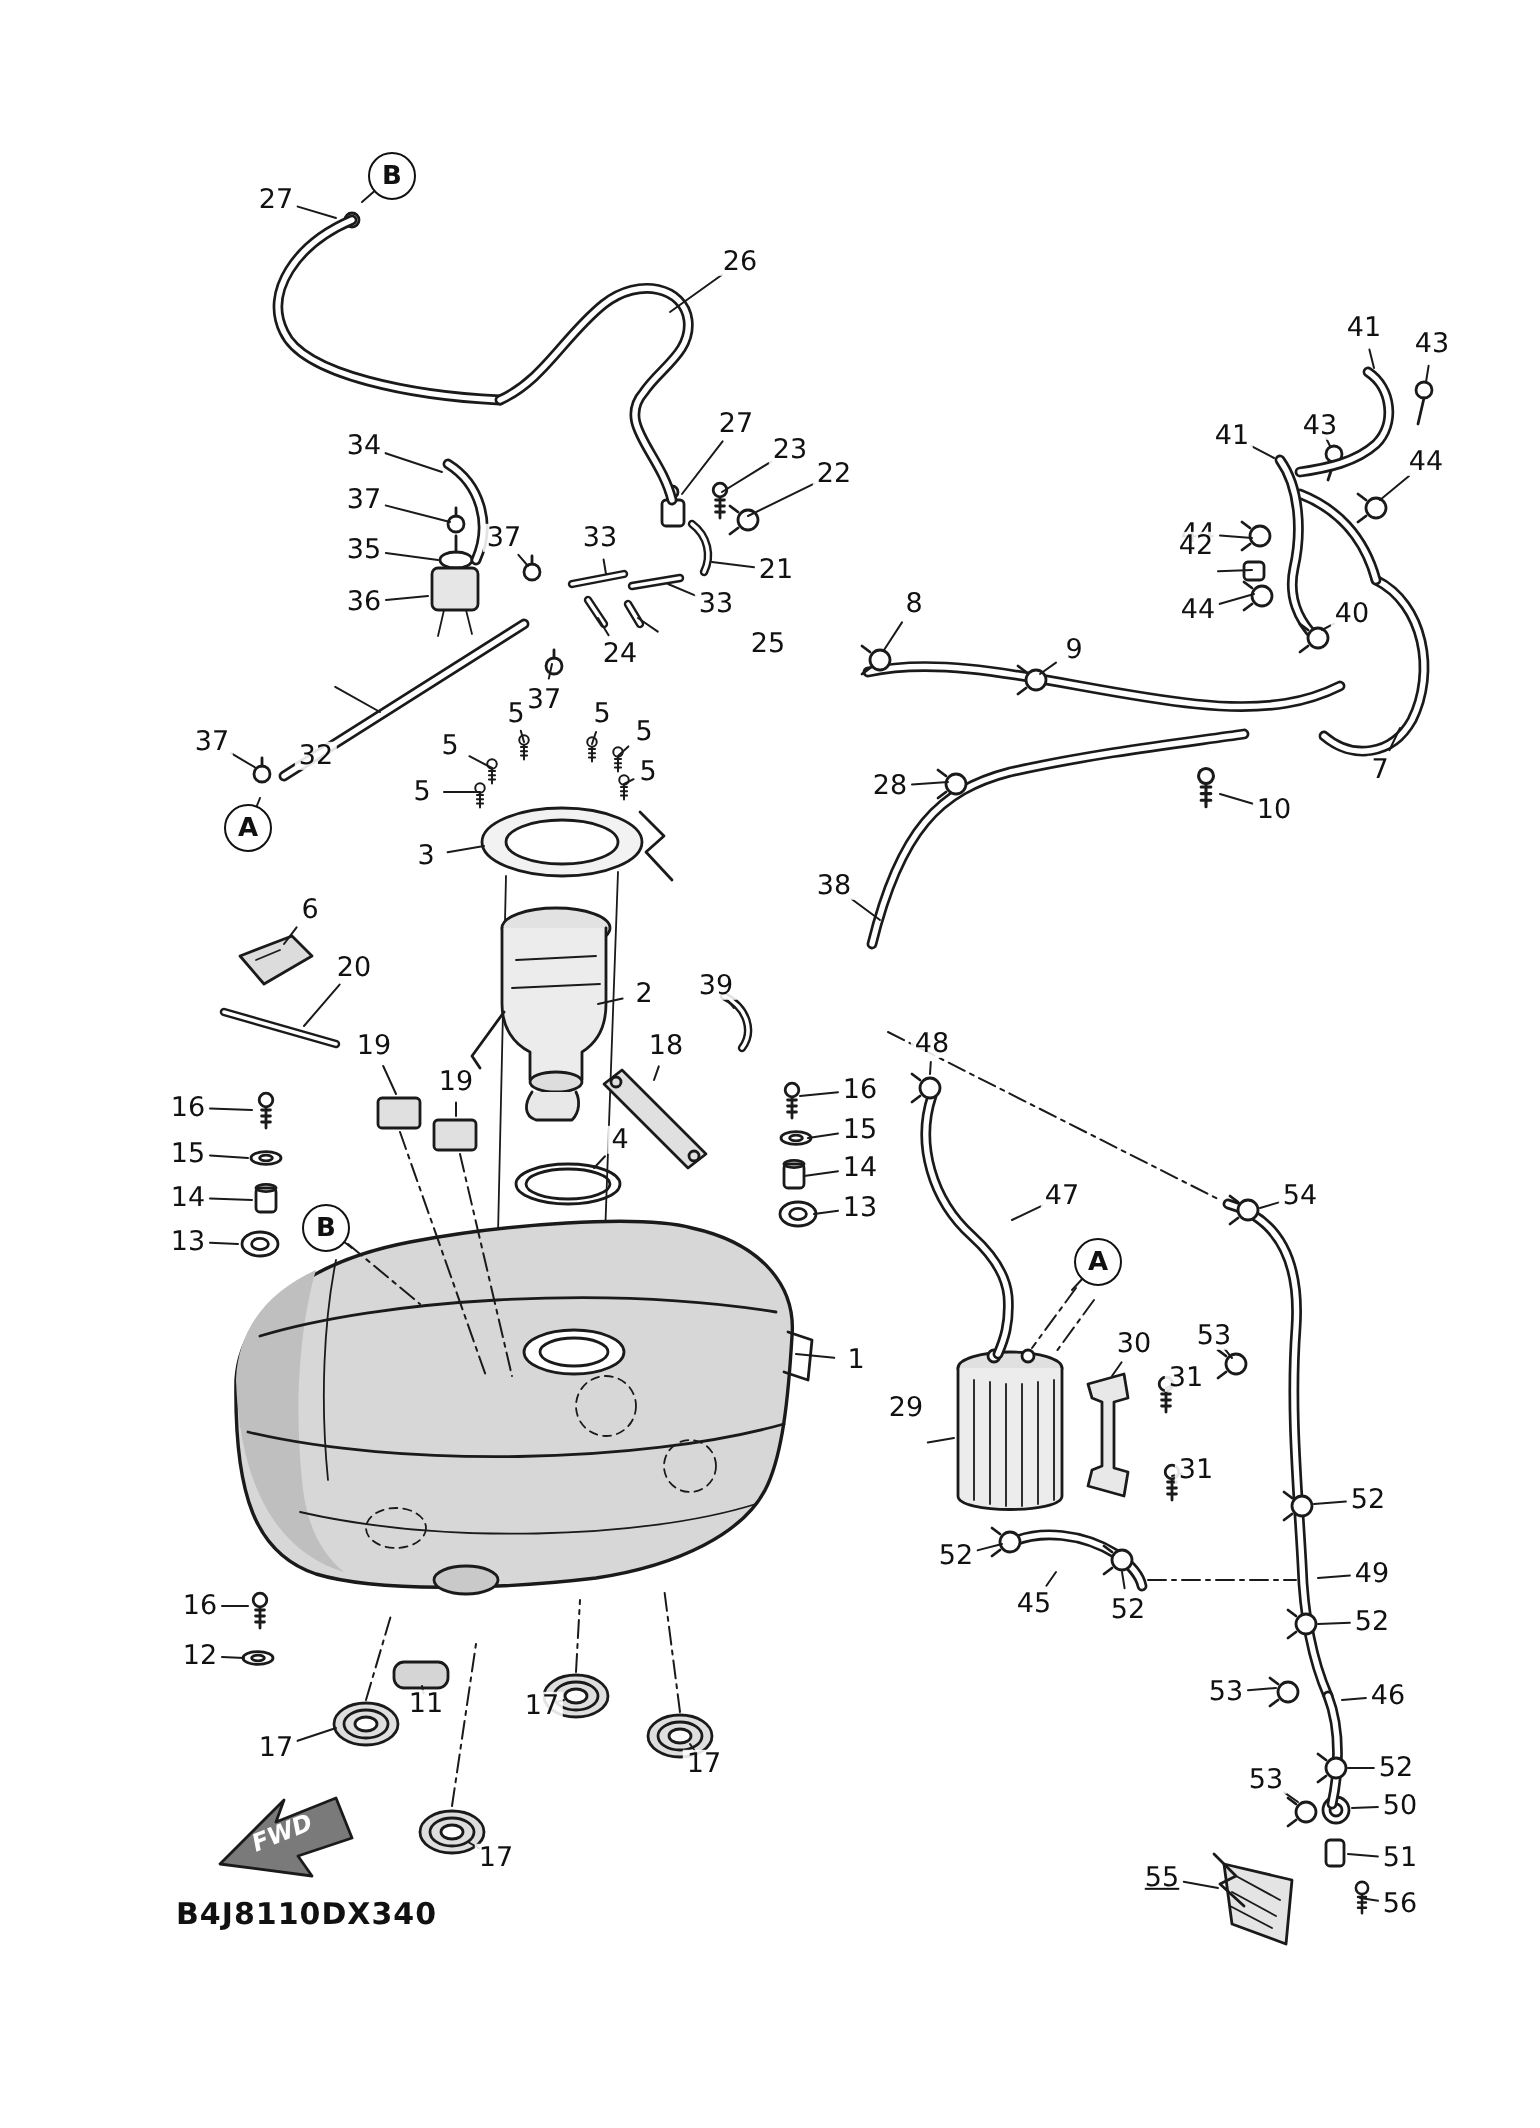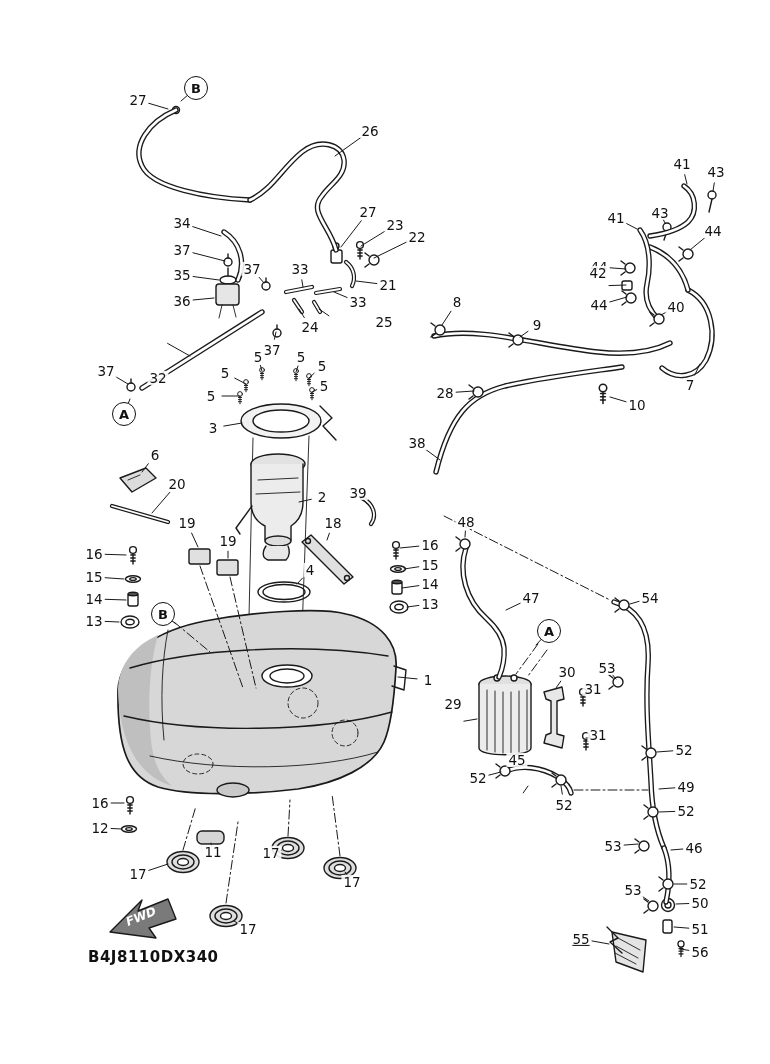--- a/index.html
+++ b/index.html
@@ -447,21 +447,21 @@
       <span class="callout" style="left: 650px; top: 598px;">54</span>
       <span class="callout" style="left: 428px; top: 680px;">1</span>
       <span class="callout" style="left: 567px; top: 672px;">30</span>
       <span class="callout" style="left: 607px; top: 668px;">53</span>
       <span class="callout" style="left: 593px; top: 689px;">31</span>
       <span class="callout" style="left: 453px; top: 704px;">29</span>
       <span class="callout" style="left: 598px; top: 735px;">31</span>
       <span class="callout" style="left: 684px; top: 750px;">52</span>
       <span class="callout" style="left: 478px; top: 778px;">52</span>
       <span class="callout" style="left: 686px; top: 787px;">49</span>
-      <span class="callout" style="left: 517px; top: 760px;">45</span>
+      <span class="callout" style="left: 517px; top: 802px;">45</span>
       <span class="callout" style="left: 564px; top: 805px;">52</span>
       <span class="callout" style="left: 686px; top: 811px;">52</span>
       <span class="callout" style="left: 613px; top: 846px;">53</span>
       <span class="callout" style="left: 694px; top: 848px;">46</span>
       <span class="callout" style="left: 698px; top: 884px;">52</span>
       <span class="callout" style="left: 633px; top: 890px;">53</span>
       <span class="callout" style="left: 700px; top: 903px;">50</span>
       <span class="callout" style="left: 700px; top: 929px;">51</span>
       <span class="callout" style="left: 581px; top: 939px; text-decoration: underline;">55</span>
       <span class="callout" style="left: 700px; top: 952px;">56</span>

